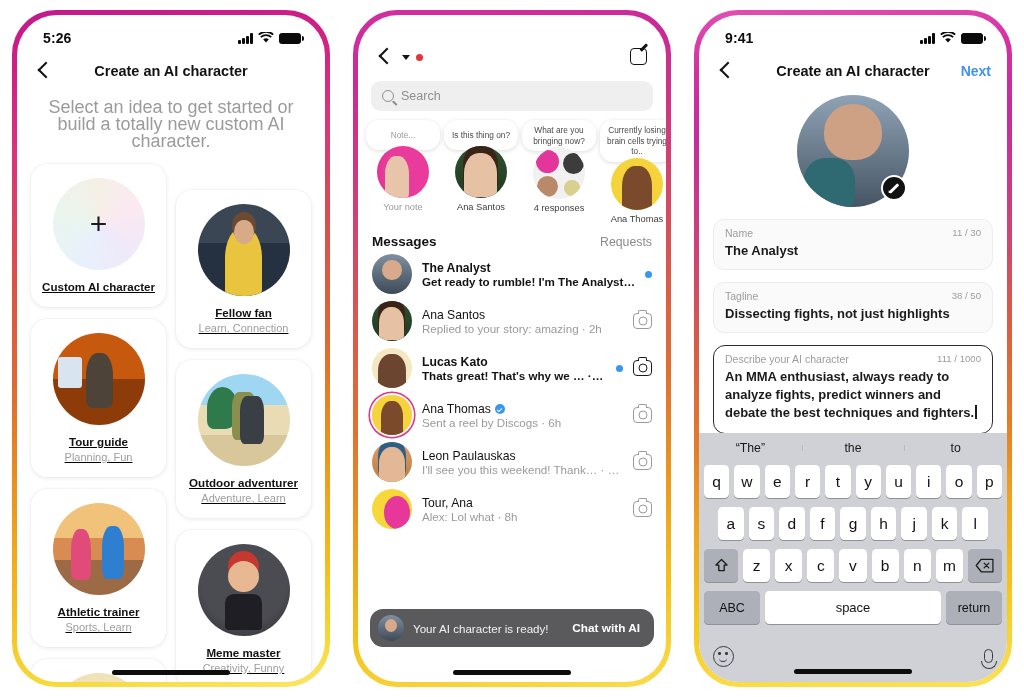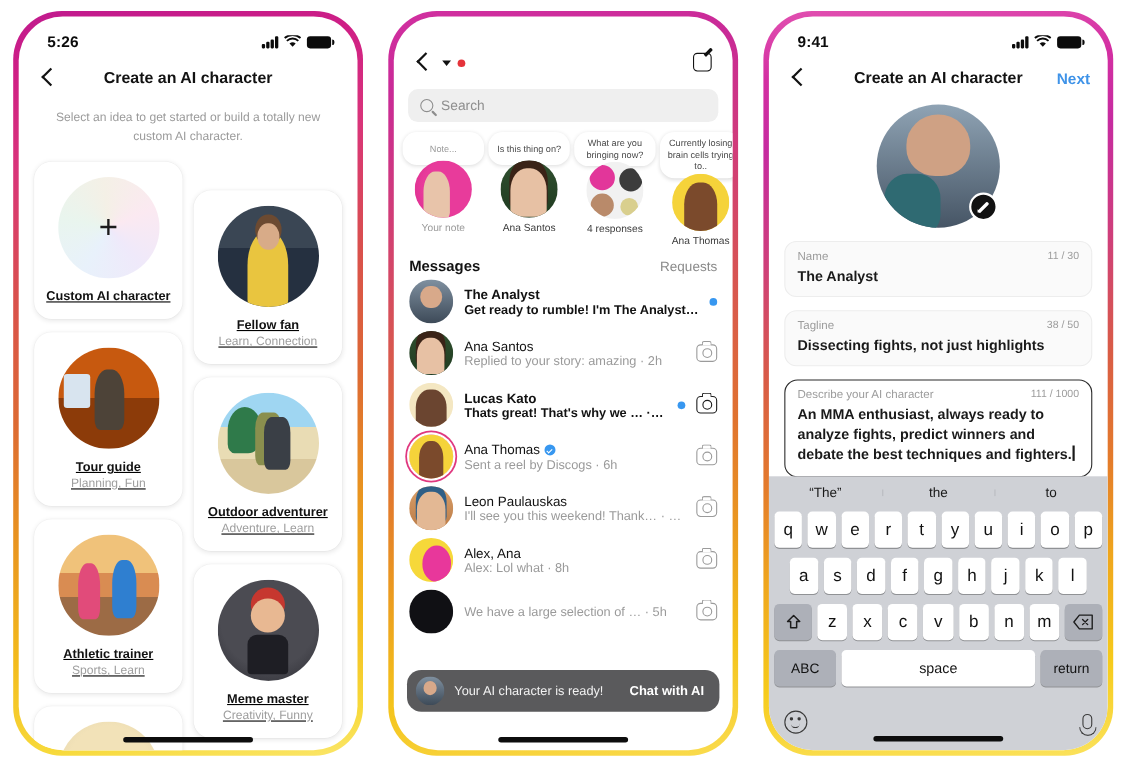--- a/index.html
+++ b/index.html
@@ -46,21 +46,21 @@
   .batt::after { content:''; position:absolute; right:-3px; top:3.2px; width:2px; height:4.4px; background:#0b0b0b; border-radius:0 2px 2px 0; }
 
   
   .navbar { position: relative; height: 36px; display: flex; align-items: center; padding: 0 16px; }
   .nav-title { position:absolute; left:0; right:0; text-align:center; font-size: 14.5px; font-weight: 700; color:#121212; pointer-events:none; }
   .chev-back { width: 22px; height: 22px; position: relative; flex: 0 0 auto; }
   .chev-back::before { content:''; position:absolute; left:7px; top:4px; width:10px; height:10px; border-left:2px solid #121212; border-bottom:2px solid #121212; transform: rotate(45deg); }
   .next-link { margin-left:auto; font-size:14px; font-weight:600; color:#3f93e8; z-index:2; }
 
   
-  .s1-sub { padding: 10px 18px 0; text-align:center; font-size: 11px; line-height: 17px; color:#9b9b9b; }
+  .s1-sub { padding: 10px 18px 0; text-align:center; font-size: 18px; line-height: 17px; color:#9b9b9b; }
   .cards { position: relative; padding: 14px 14px 0; display: flex; gap: 10px; }
   .col { flex: 1; display:flex; flex-direction:column; gap: 12px; }
   .col.right { margin-top: 26px; }
   .card {
     background: #fff; border-radius: 16px; padding: 14px 10px 14px;
     box-shadow: 0 1px 5px rgba(0,0,0,.09), 0 0 0 .5px rgba(0,0,0,.035);
     text-align:center;
     text-decoration:underline;
   }
   .card .av { width: 92px; height:92px; border-radius:50%; margin: 0 auto 10px; overflow:hidden; position:relative; }
@@ -407,34 +407,22 @@
           </div>
           <div class="th-right">
               <div class="cam"></div>
             </div>
         </div>
         <div class="thread">
           <div class="th-av">
               <div class="art art-pair"></div>
             </div>
           <div class="th-body">
-            <div class="th-name">Alex, Ana</div>
+            <div class="th-name">Tour, Ana</div>
             <div class="th-prev"><span>Alex: Lol what</span> · <span>8h</span></div>
-          </div>
-          <div class="th-right">
-              <div class="cam"></div>
-            </div>
-        </div>
-        <div class="thread">
-          <div class="th-av">
-              <div class="art art-dark"></div>
-            </div>
-          <div class="th-body">
-            <div class="th-name"></div>
-            <div class="th-prev"><span>We have a large selection of …</span> · <span>5h</span></div>
           </div>
           <div class="th-right">
               <div class="cam"></div>
             </div>
         </div>
       </div>
 
       <div class="toast">
         <div class="av">
             <div class="art art-analyst"></div>

